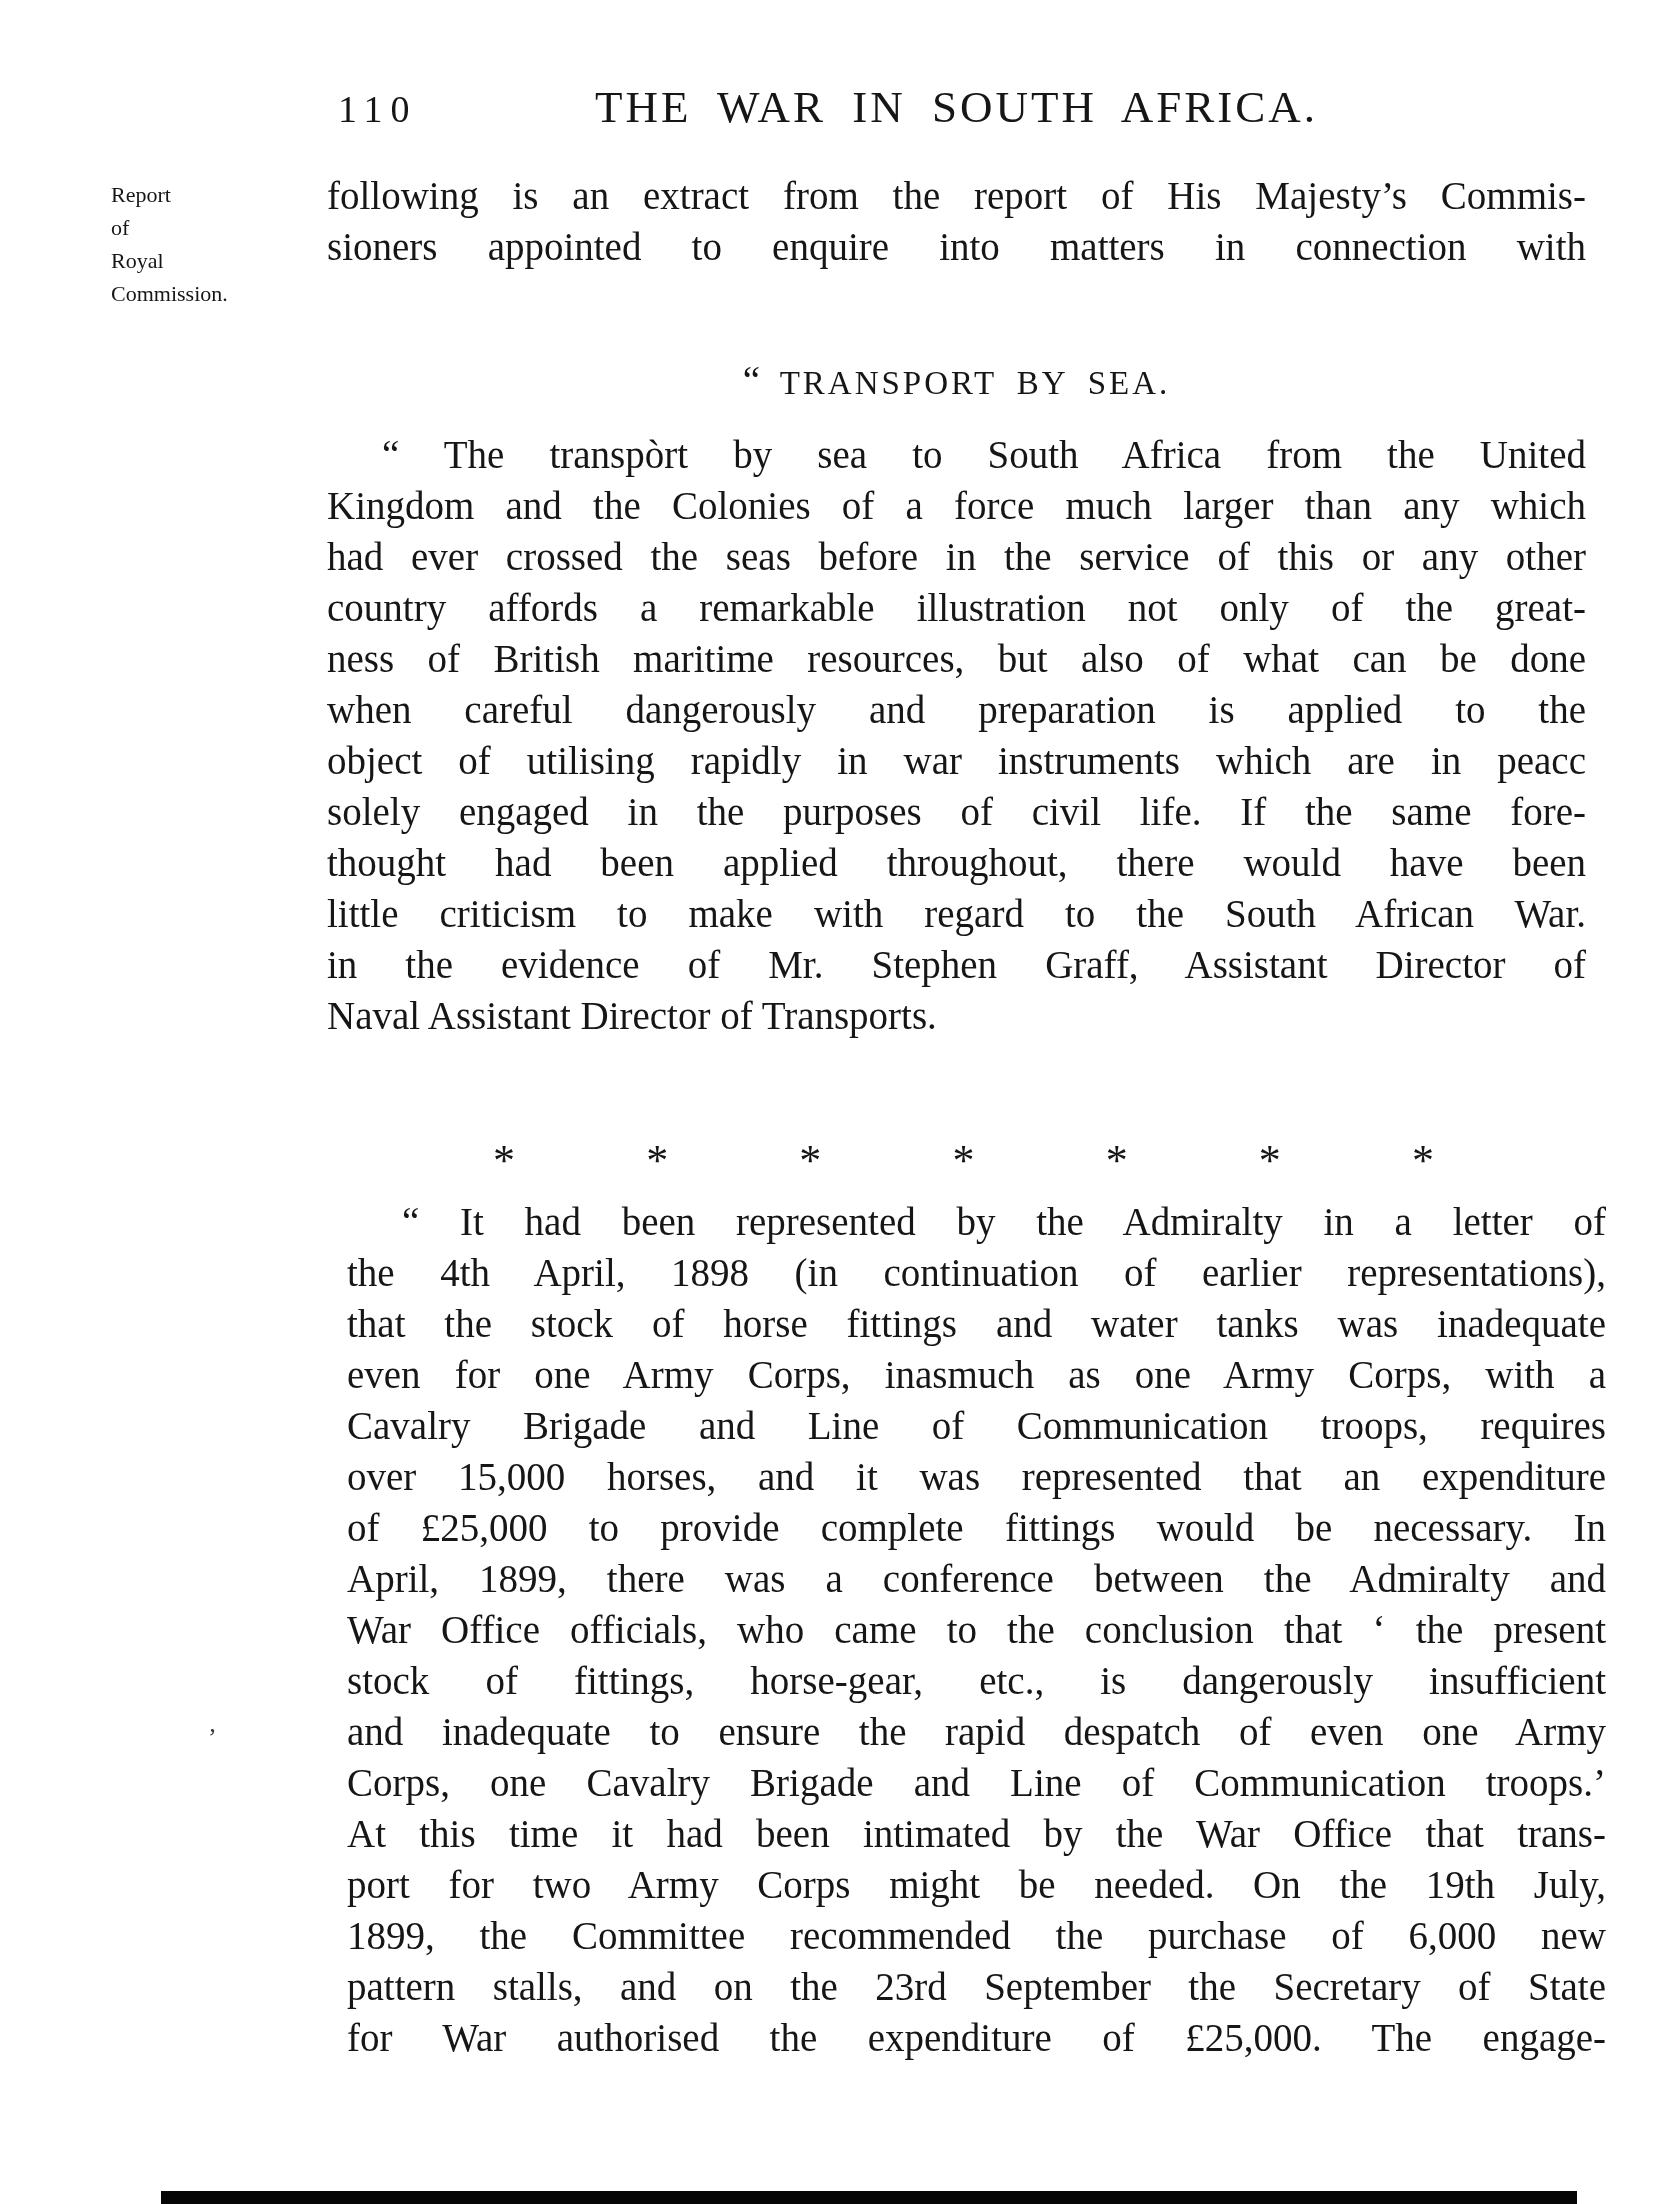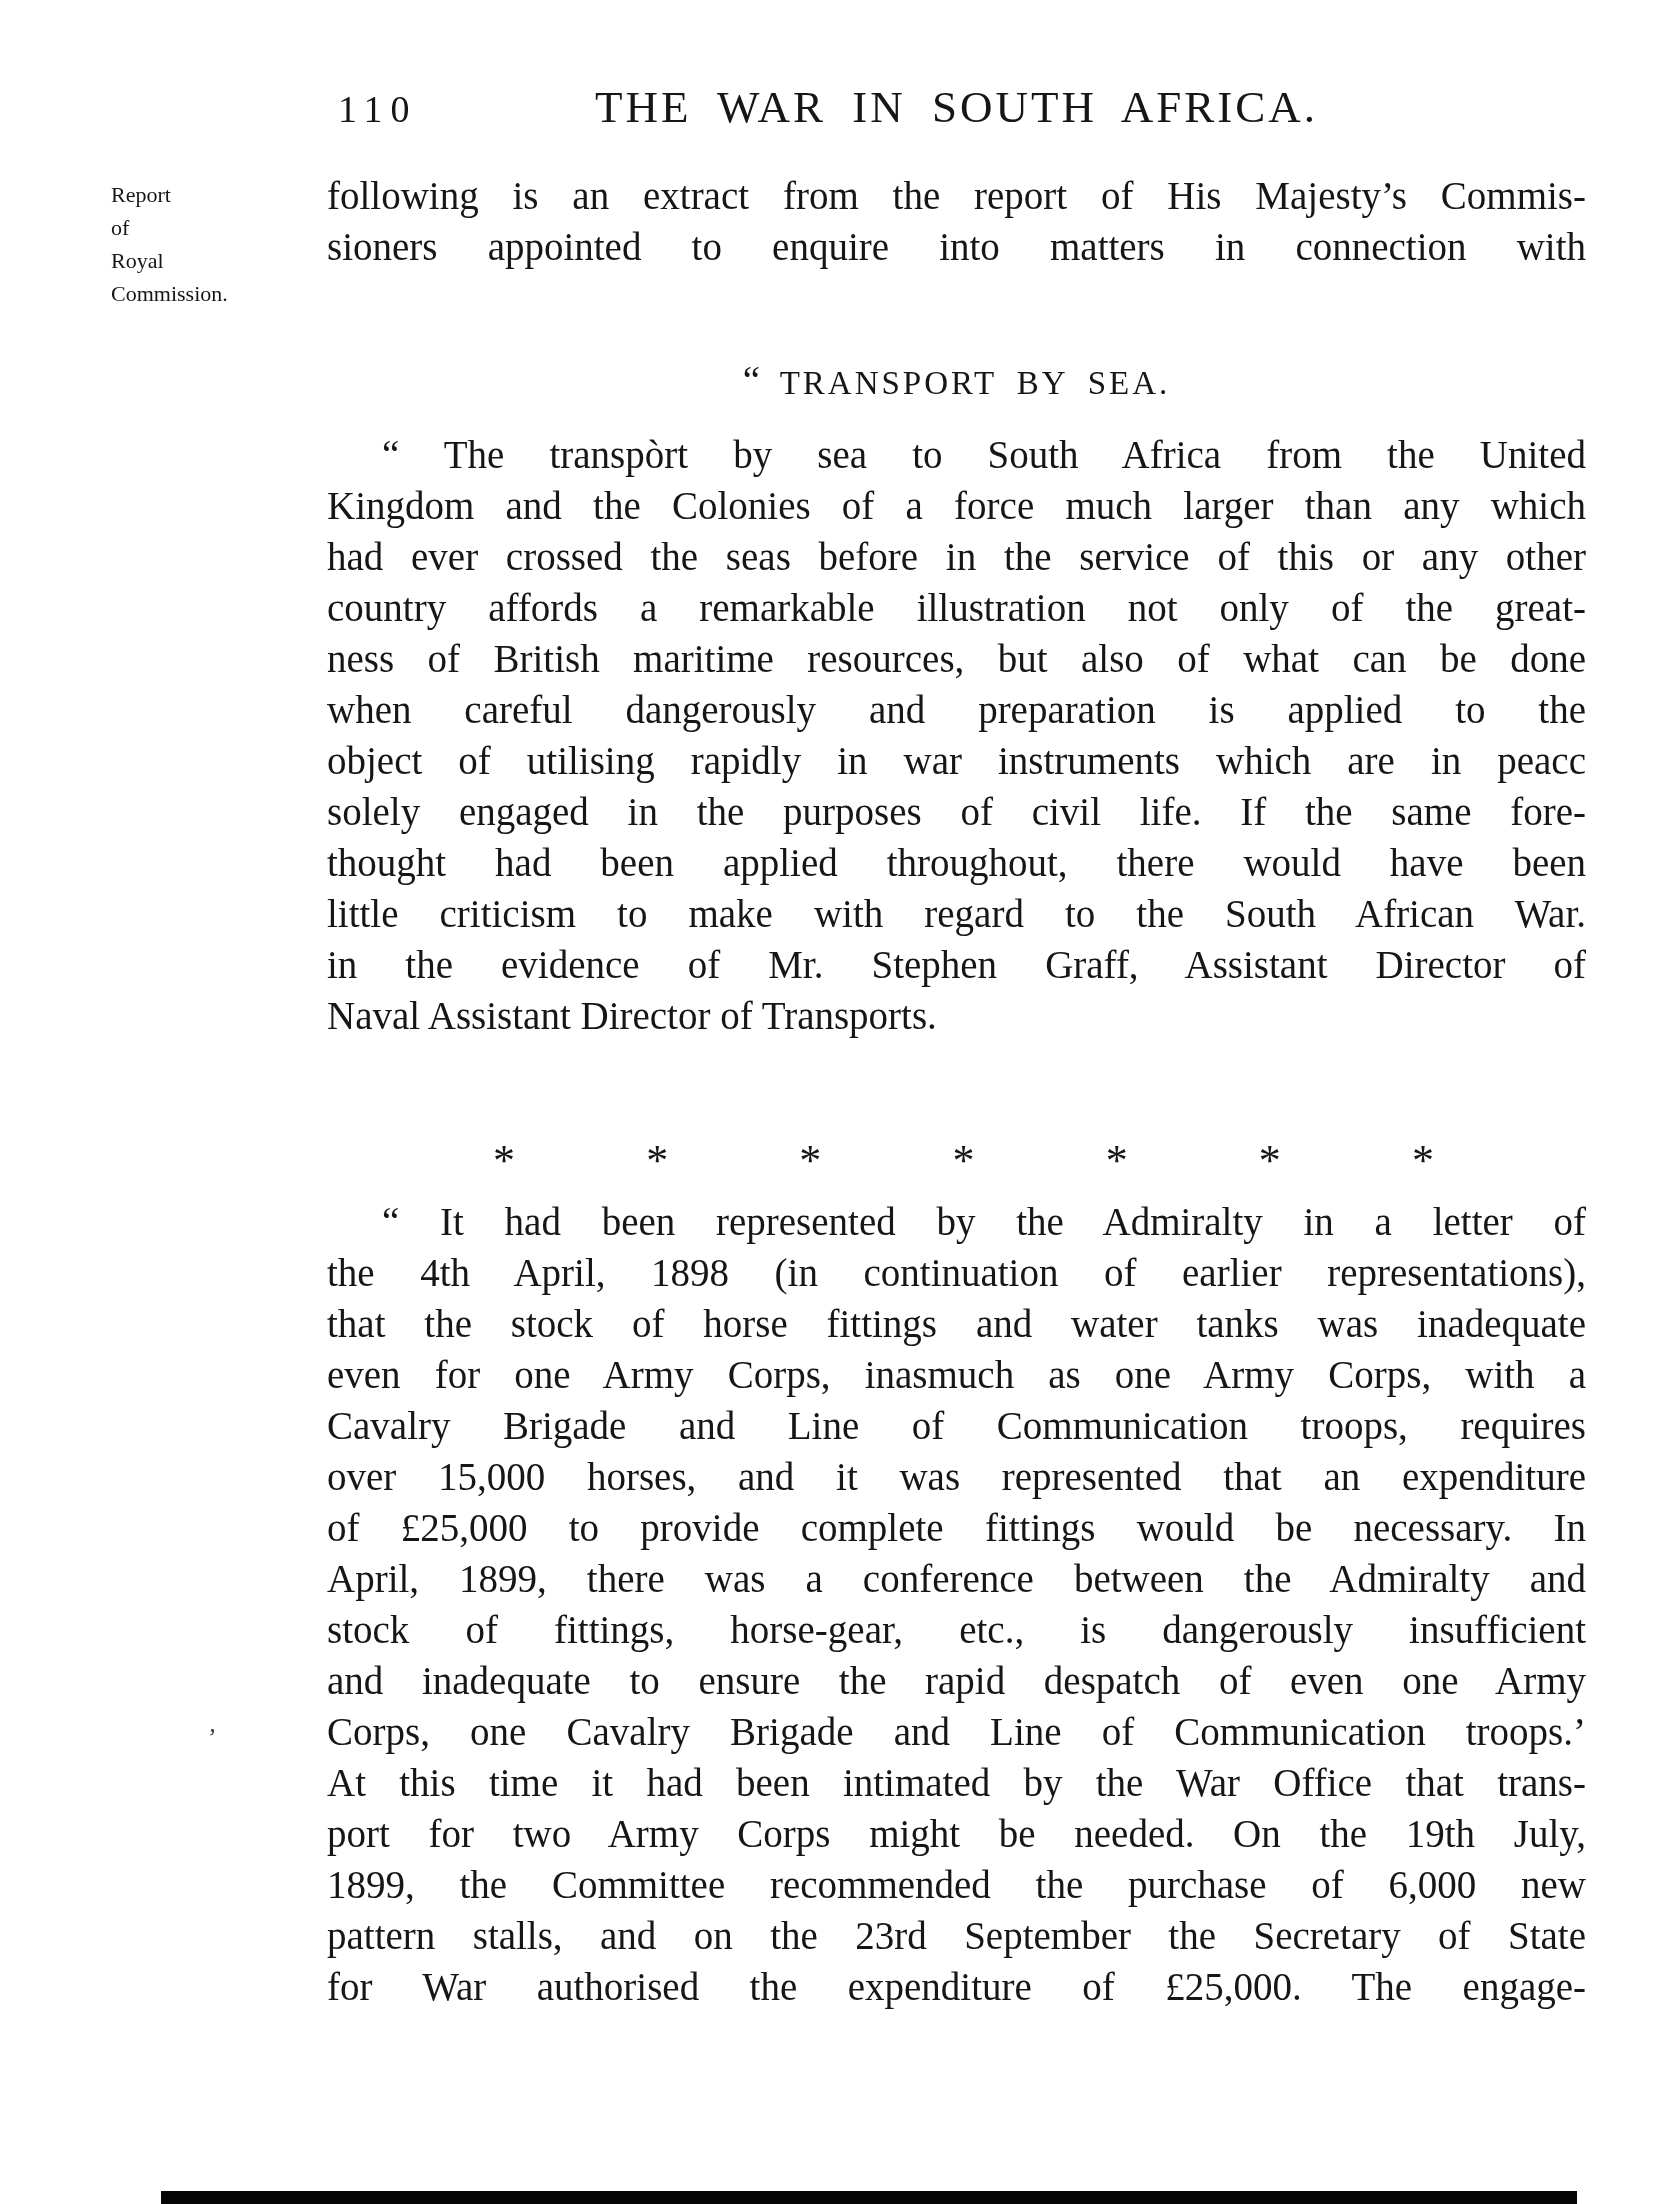--- a/index.html
+++ b/index.html
@@ -24,21 +24,21 @@
   .marginnote {
     position:absolute; left:111px; top:178px; width:213px;
     font-size:22px; line-height:33px;
   }
   .bodyblock {
     position:absolute; left:327px; width:1259px;
     font-size:39px; line-height:51px;
   }
   #intro  { top:170px; }
   #para2  { top:429px; }
-  #para3  { top:1196px; }
+  #para3  { top:1196px;margin-left:20px; }
   .line { white-space:normal; }
   .jl { text-align:justify; text-align-last:justify; }
   .indent { text-indent:55px; }
   .heading {
     position:absolute; left:327px; top:358px; width:1259px;
     text-align:center;
     font-size:33px; letter-spacing:3px; word-spacing:9px;
   }
   .heading .oq { font-size:39px; letter-spacing:0; }
   .stars {
@@ -106,20 +106,21 @@
 
   <div id="para3" class="bodyblock">
     <div class="line jl indent">“ It had been represented by the Admiralty in a letter of</div>
     <div class="line jl">the 4th April, 1898 (in continuation of earlier representations),</div>
     <div class="line jl">that the stock of horse fittings and water tanks was inadequate</div>
     <div class="line jl">even for one Army Corps, inasmuch as one Army Corps, with a</div>
     <div class="line jl">Cavalry Brigade and Line of Communication troops, requires</div>
     <div class="line jl">over 15,000 horses, and it was represented that an expenditure</div>
     <div class="line jl">of £25,000 to provide complete fittings would be necessary.  In</div>
     <div class="line jl">April, 1899, there was a conference between the Admiralty and</div>
+    <div class="line jl">War Office officials, who came to the conclusion that ‘ the present</div>
     <div class="line jl">stock of fittings, horse-gear, etc., is dangerously insufficient</div>
     <div class="line jl">and inadequate to ensure the rapid despatch of even one Army</div>
     <div class="line jl">Corps, one Cavalry Brigade and Line of Communication troops.’</div>
     <div class="line jl">At this time it had been intimated by the War Office that trans-</div>
     <div class="line jl">port for two Army Corps might be needed.  On the 19th July,</div>
     <div class="line jl">1899, the Committee recommended the purchase of 6,000 new</div>
     <div class="line jl">pattern stalls, and on the 23rd September the Secretary of State</div>
     <div class="line jl">for War authorised the expenditure of £25,000.  The engage-</div>
   </div>
 

